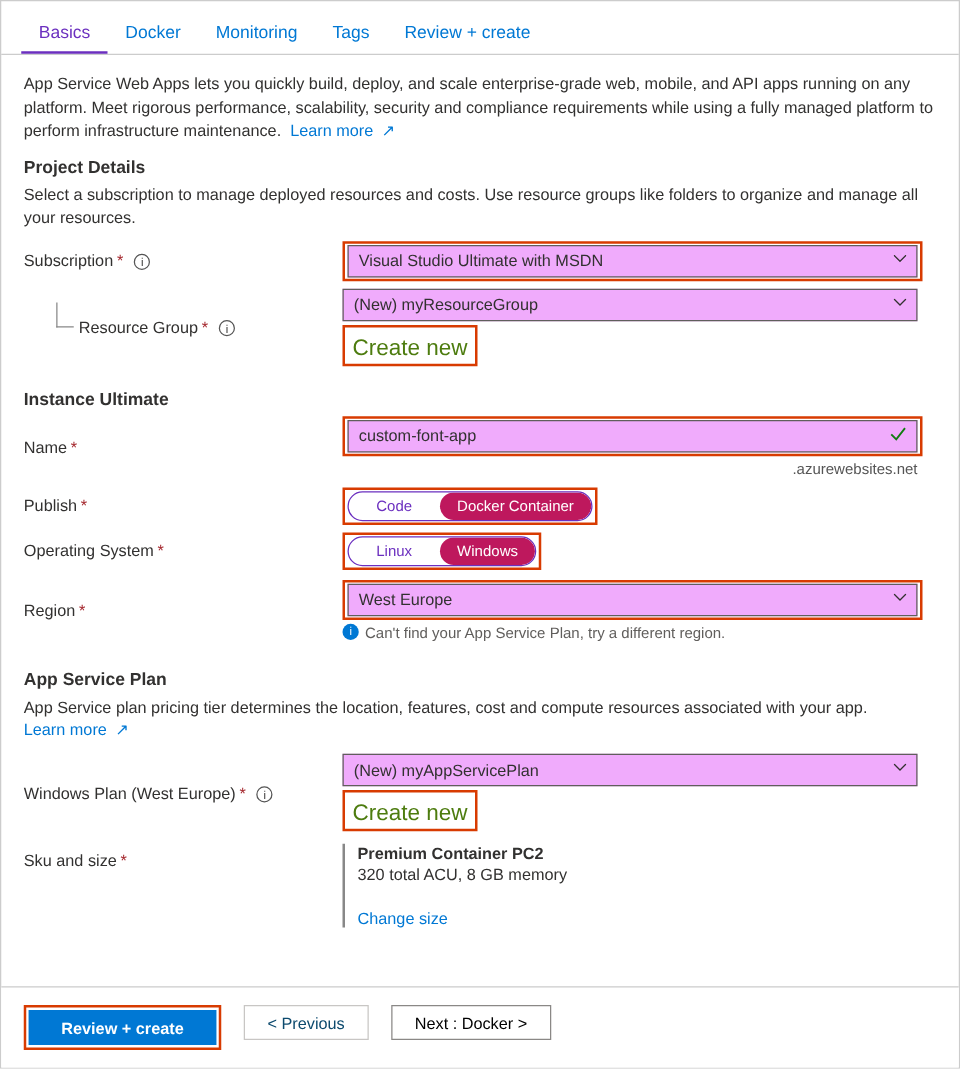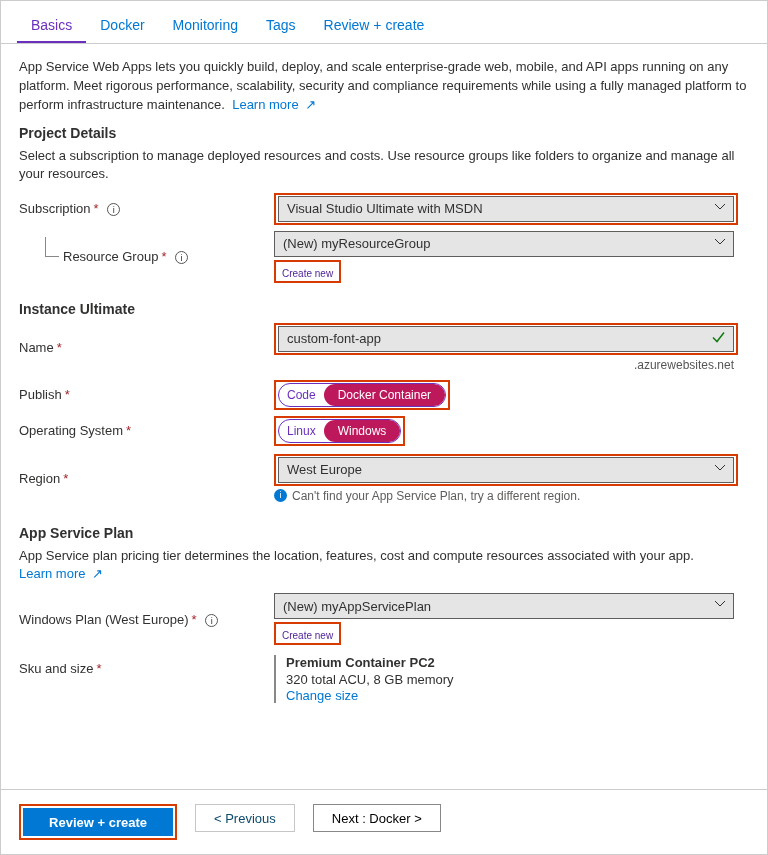--- a/index.html
+++ b/index.html
@@ -71,38 +71,38 @@
     margin-left: 2px;
   }
   .field-col { flex: 1; position: relative; }
   .hi-red { border: 2px solid #d83b01; padding: 1px 2px; display: inline-block; }
   .hi-red.full { display: block; width: 464px; }
   .select, .text-input {
     border: 1px solid #605e5c;
     height: 26px;
     padding: 0 26px 0 8px;
     font-size: 13px;
-    background: #e5e5e5;
+    background: #f0abfc;
     position: relative;
     display: flex;
     align-items: center;
     cursor: pointer;
   }
   .text-input { cursor: text; }
   .chev {
     position: absolute;
     right: 8px; top: 50%; transform: translateY(-50%);
     width: 10px; height: 10px;
   }
   .chev svg { display: block; }
   .check-green {
     position: absolute;
     right: 8px; top: 50%; transform: translateY(-50%);
   }
-  .create-link { color: #4c1d95; font-size: 10px; margin-top: 4px; display: inline-block; cursor: pointer; padding: 1px 4px; }
+  .create-link { color: #4d7c0f; font-size: 18px; margin-top: 4px; display: inline-block; cursor: pointer; padding: 1px 4px; }
   .suffix { text-align: right; width: 460px; font-size: 12px; color: #555; margin-top: 3px; }
   .pill-group {
     display: inline-flex;
     border: 1px solid #6b2fbf;
     border-radius: 14px;
     overflow: hidden;
     height: 24px;
   }
   .pill {
     padding: 0 14px;
@@ -111,31 +111,31 @@
     background: #fff;
     color: #6b2fbf;
     cursor: pointer;
   }
   .pill.sel {
     background: #be185d;
     color: #fff;
     font-weight: 400;
     border-radius: 12px;
   }
-  .pill-left { padding: 0 8px; line-height: 22px; font-size: 12px; color: #6b2fbf; cursor: pointer; }
+  .pill-left { padding: 0 22px; line-height: 22px; font-size: 12px; color: #6b2fbf; cursor: pointer; }
   .hint-row { font-size: 12px; color: #605e5c; margin-top: 3px; display: flex; align-items: center; }
   .hint-row .info-blue {
     background: #0078d4; color: #fff; border: none;
     width: 13px; height: 13px; border-radius: 50%;
     font-size: 9px; line-height: 13px; text-align: center; margin-right: 5px;
     display: inline-block;
   }
   .sku-block { border-left: 2px solid #888; padding-left: 10px; }
   .sku-title { font-weight: 600; margin-bottom: 2px; }
-  .sku-desc { margin-bottom: 1px; }
+  .sku-desc { margin-bottom: 20px; }
   .footer {
     border-top: 1px solid #ccc;
     padding: 14px 18px;
     display: flex;
     gap: 18px;
     background: #fff;
   }
   .btn {
     height: 28px;
     padding: 0 18px;

